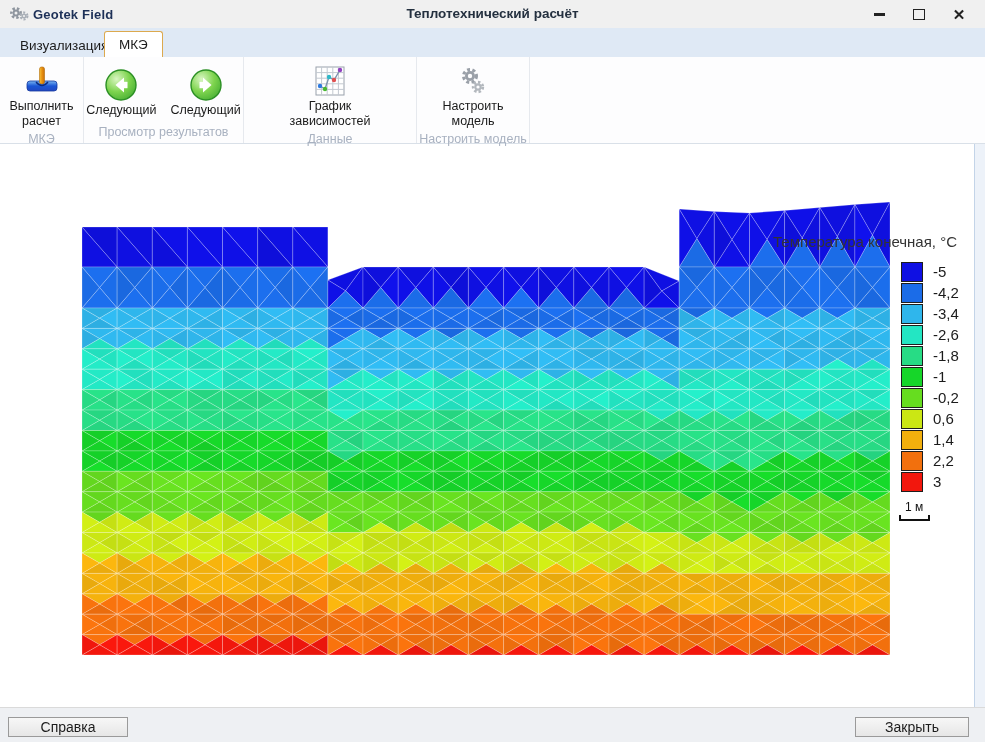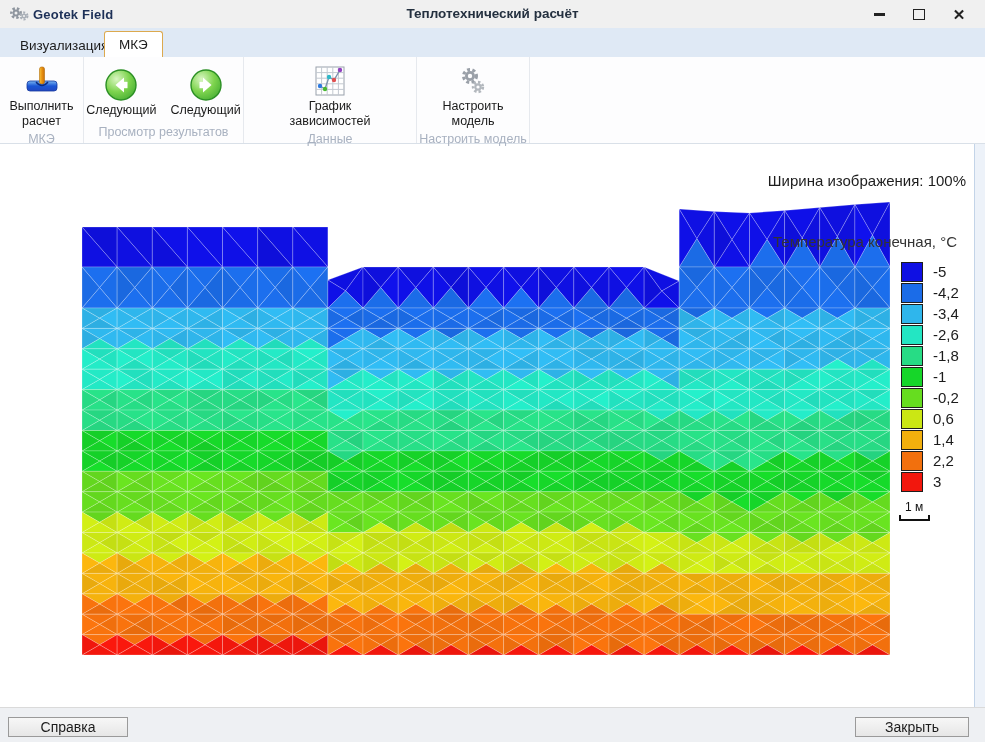--- a/index.html
+++ b/index.html
@@ -1907,21 +1907,20 @@
             <span style="display:block">модель</span>
           </span>
         </div>
       </div>
       <div class="rgroup-label">Настроить модель</div>
     </div>
 
     <div style="flex:1"></div>
   </div>
 
-  <div class="content-text width-label">Ширина изображения: 100%</div>
   <div class="content-text legend-title">Температура конечная, °C</div>
   <div class="legend-rows" id="legend-rows">
       <div class="legend-row">
         <span class="legend-swatch" style="background: rgb(15, 16, 227);"></span>
         <span class="legend-label">-5</span>
       </div>
       <div class="legend-row">
         <span class="legend-swatch" style="background: rgb(27, 108, 232);"></span>
         <span class="legend-label">-4,2</span>
       </div>

